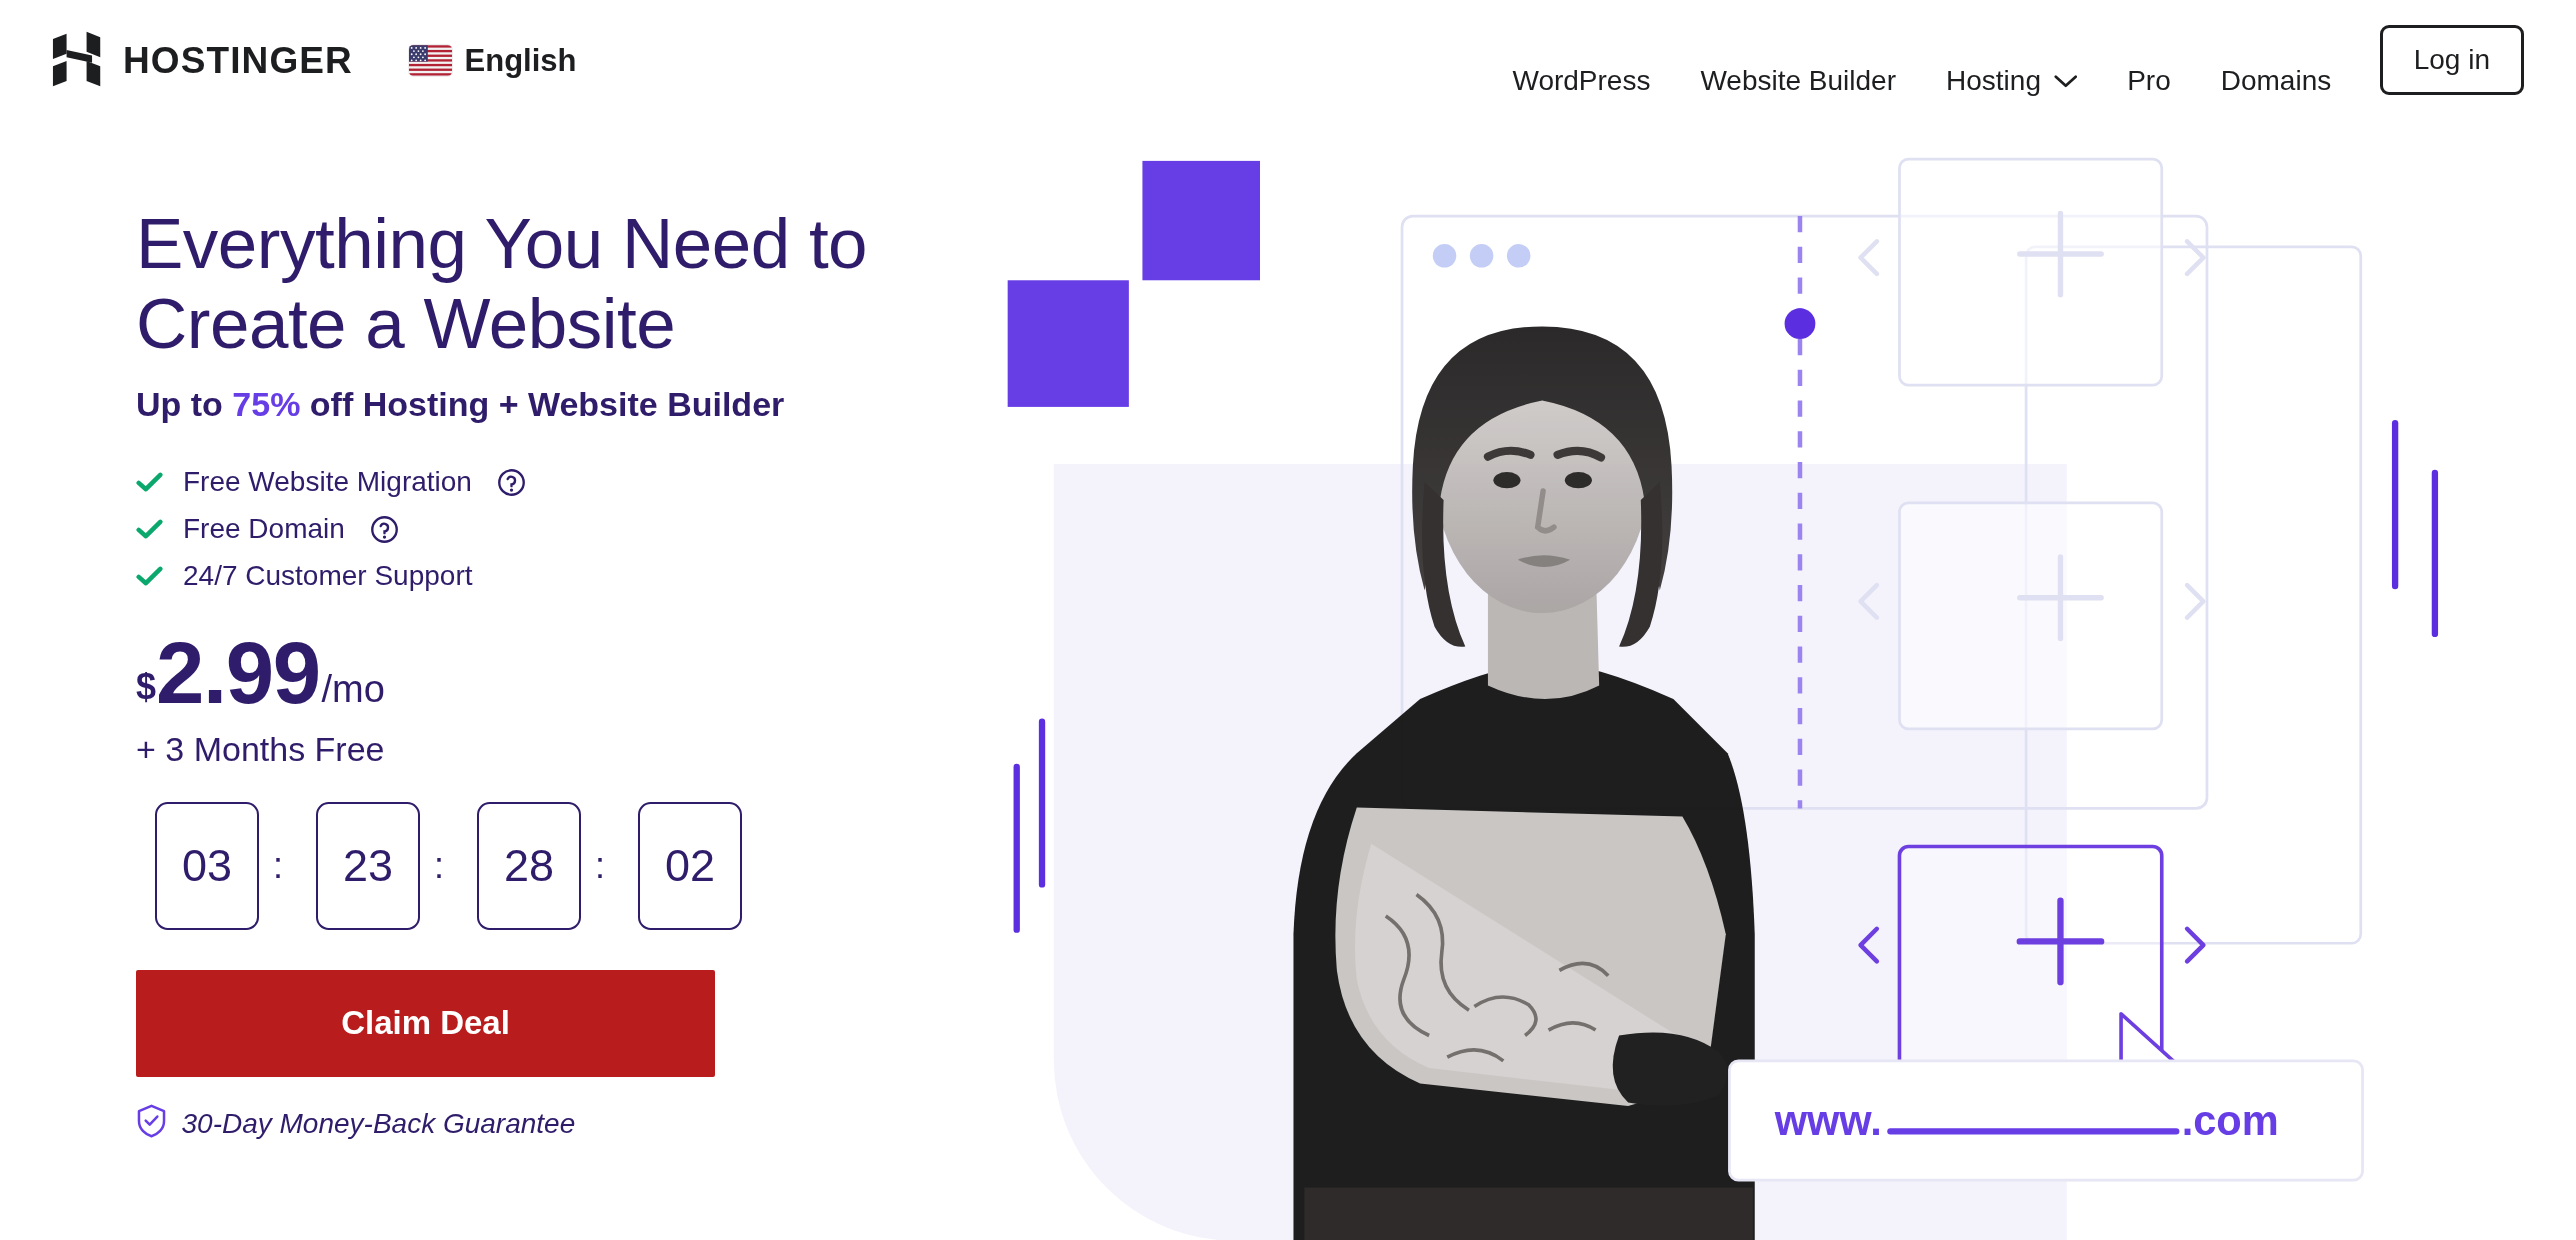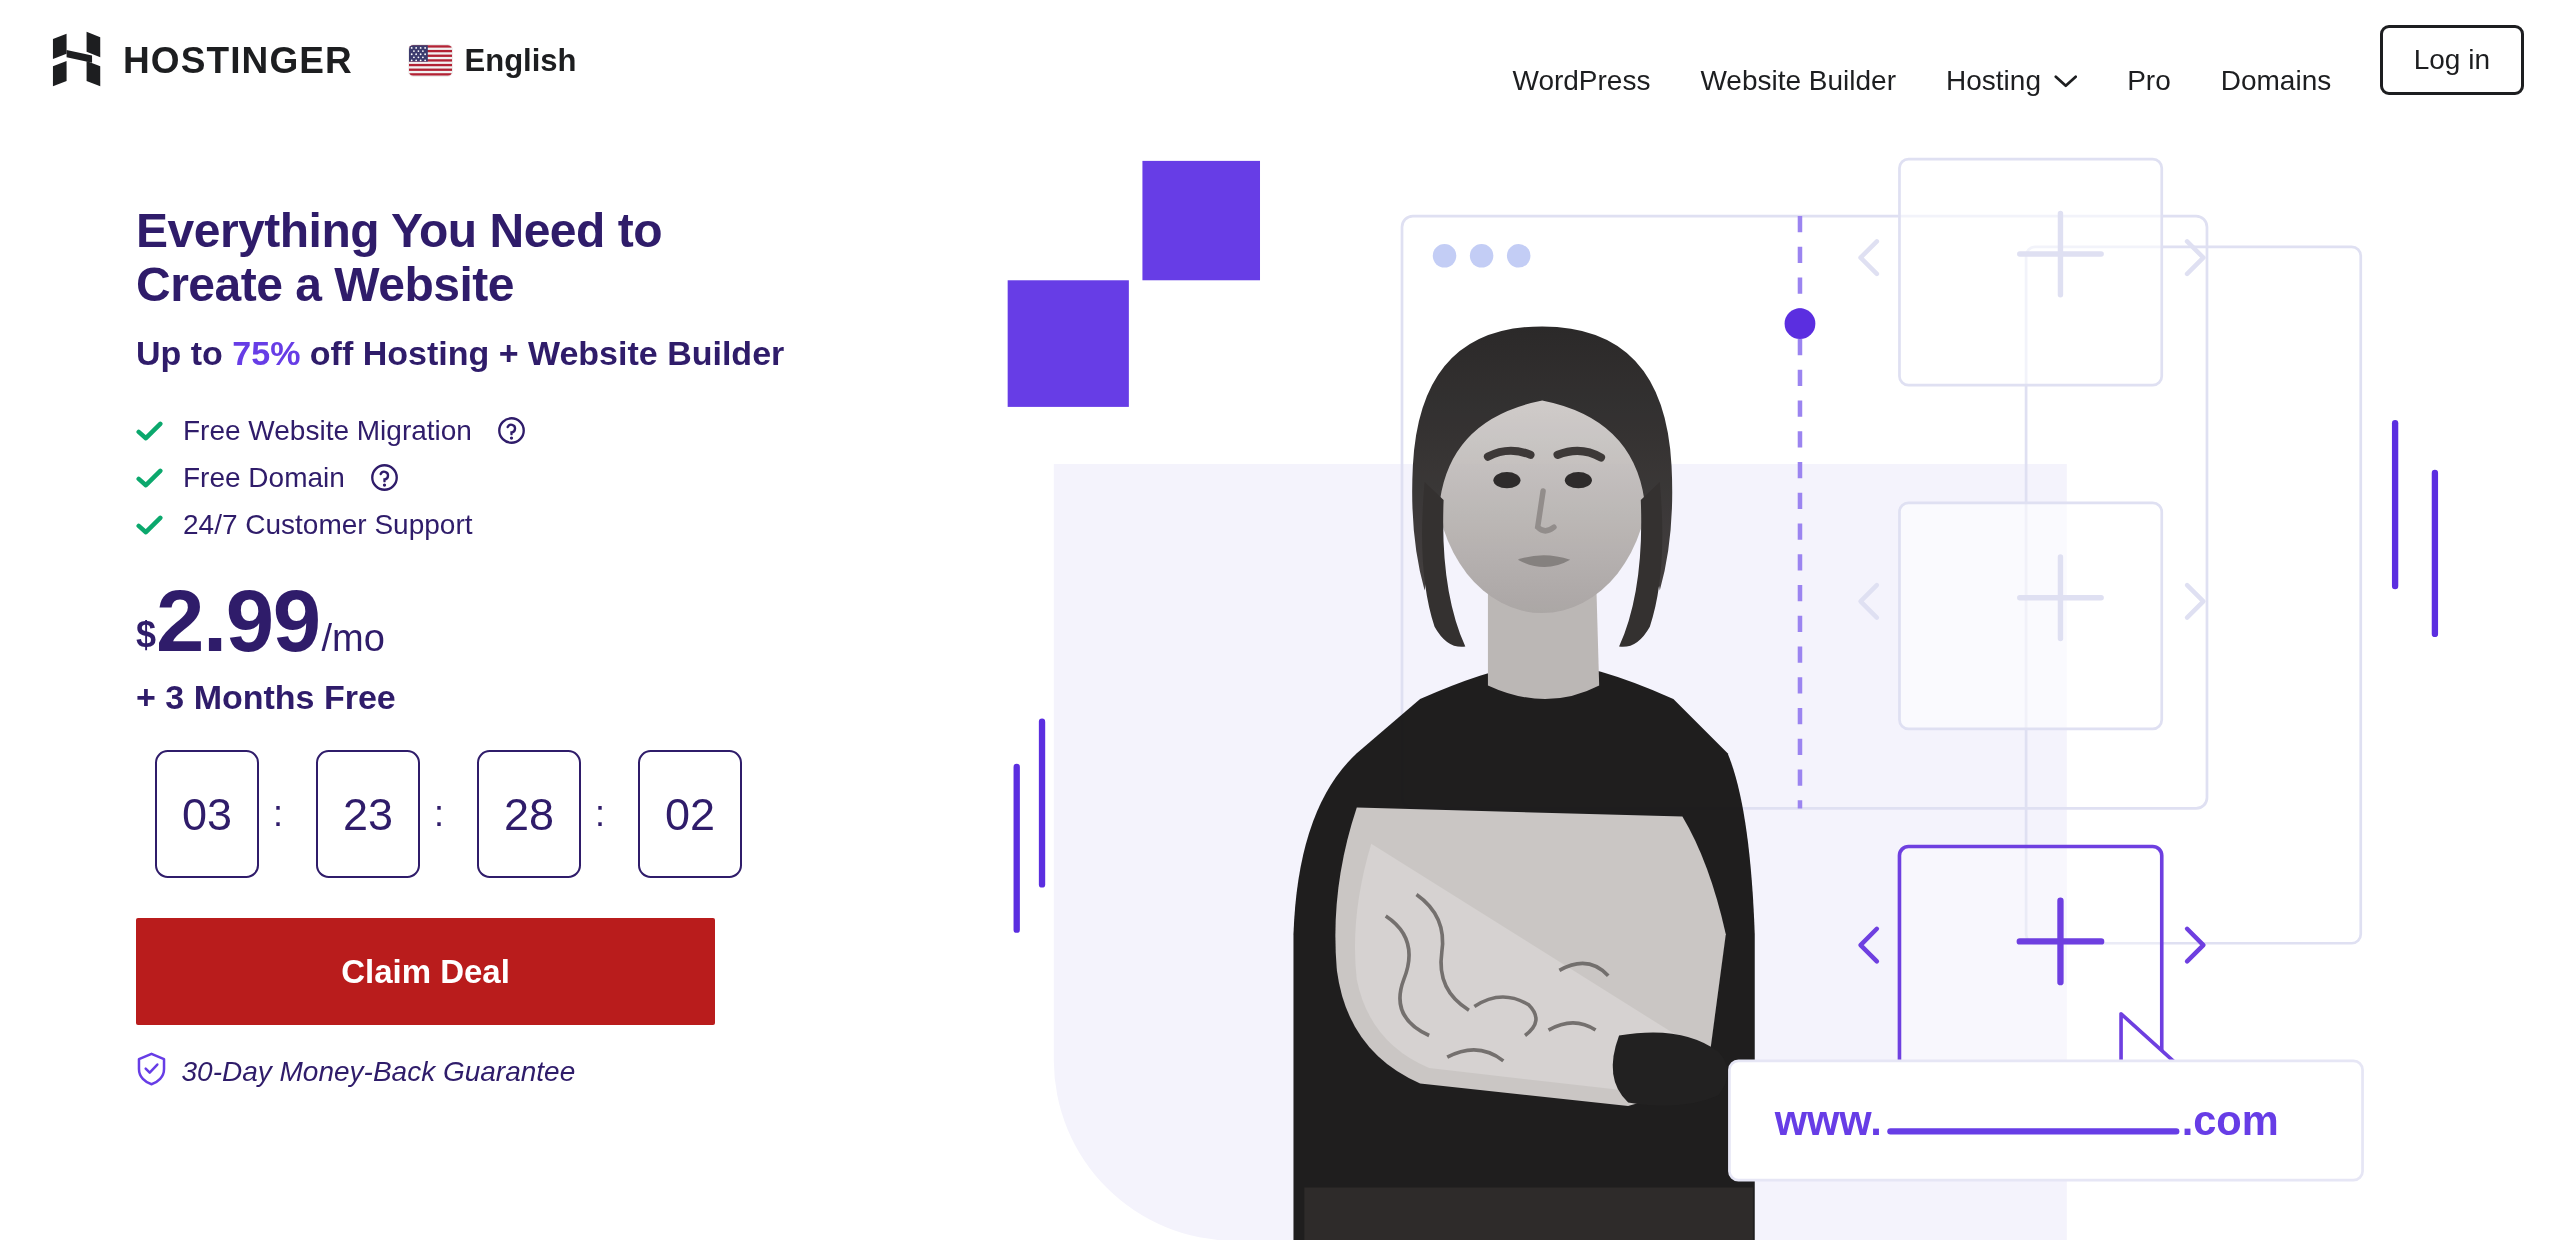--- a/index.html
+++ b/index.html
@@ -105,23 +105,23 @@
   
   .hero-copy {
     position: absolute;
     top: 204px;
     left: 136px;
     width: 904px;
     z-index: 40;
   }
 
   .headline {
-    font-size: 48px;
+    font-size: 71px;
     line-height: 1.12;
-    font-weight: 700;
+    font-weight: 400;
     color: #2f1c6a;
     letter-spacing: -0.5px;
   }
 
   .subhead {
     margin-top: 20px;
     font-size: 34px;
     font-weight: 700;
     color: #2f1c6a;
     line-height: 1.25;
@@ -168,21 +168,21 @@
     font-size: 38px;
     color: #2f1c6a;
     position: relative;
     bottom: 7.2px;
     margin-left: 1.8px;
   }
 
   .months-free {
     margin-top: 16.3px;
     font-size: 34px;
-    font-weight: 700;
+    font-weight: 400;
     color: #2f1c6a;
     line-height: 1;
   }
 
   .countdown {
     margin-top: 36px;
     display: flex;
     align-items: center;
   }
   .cd-box {

